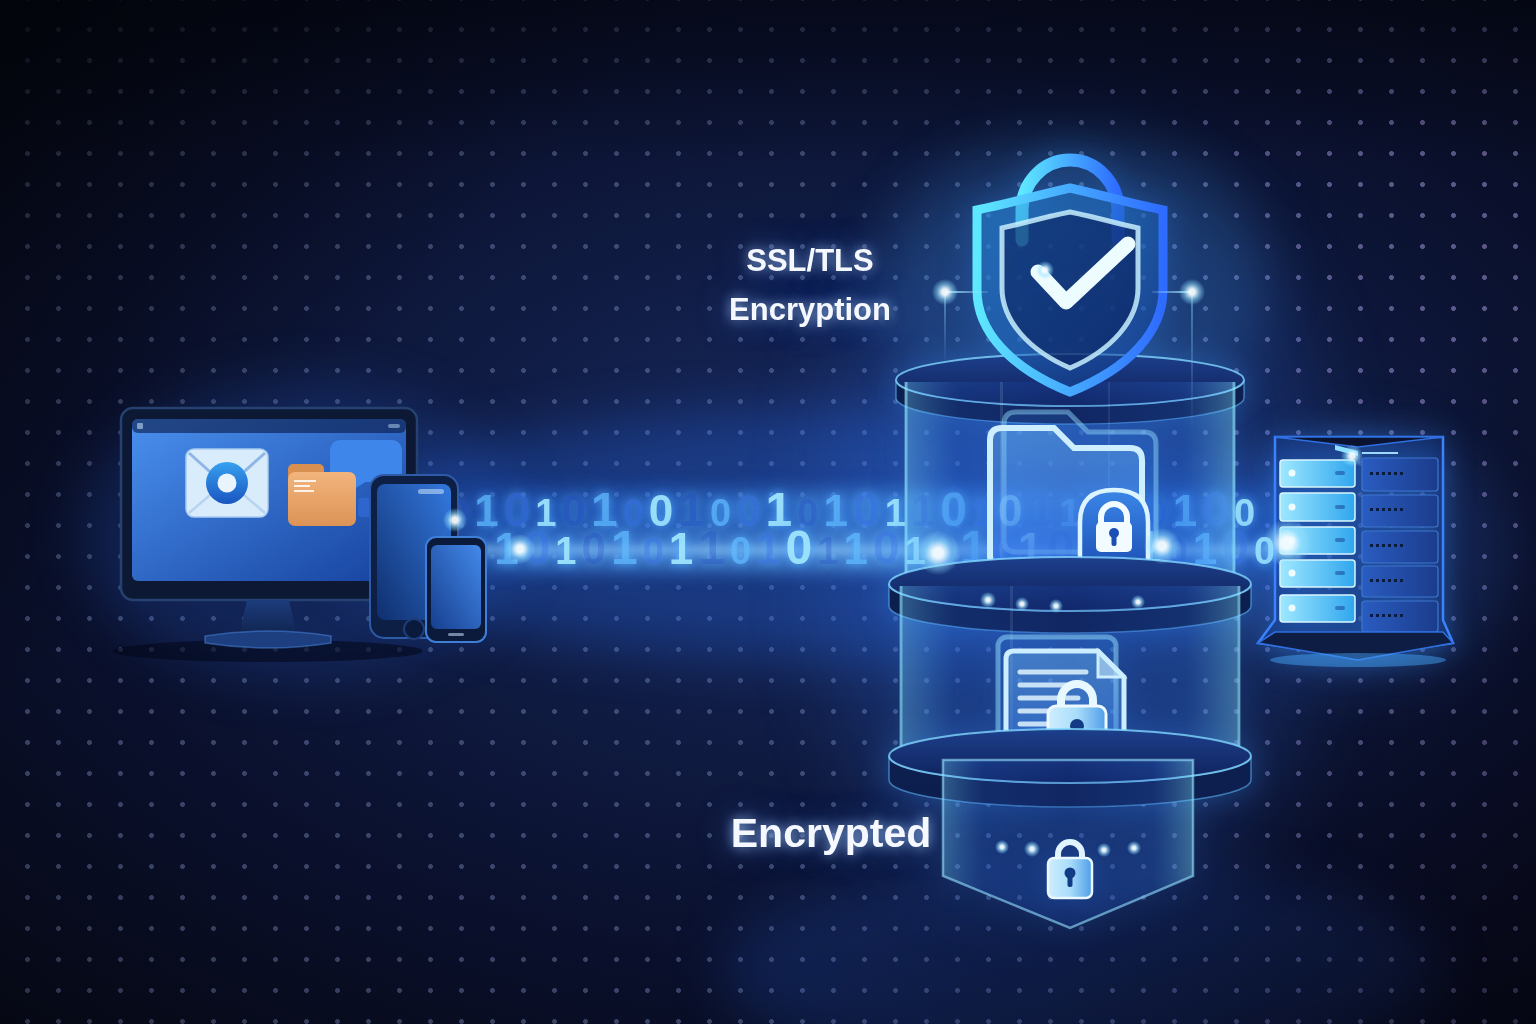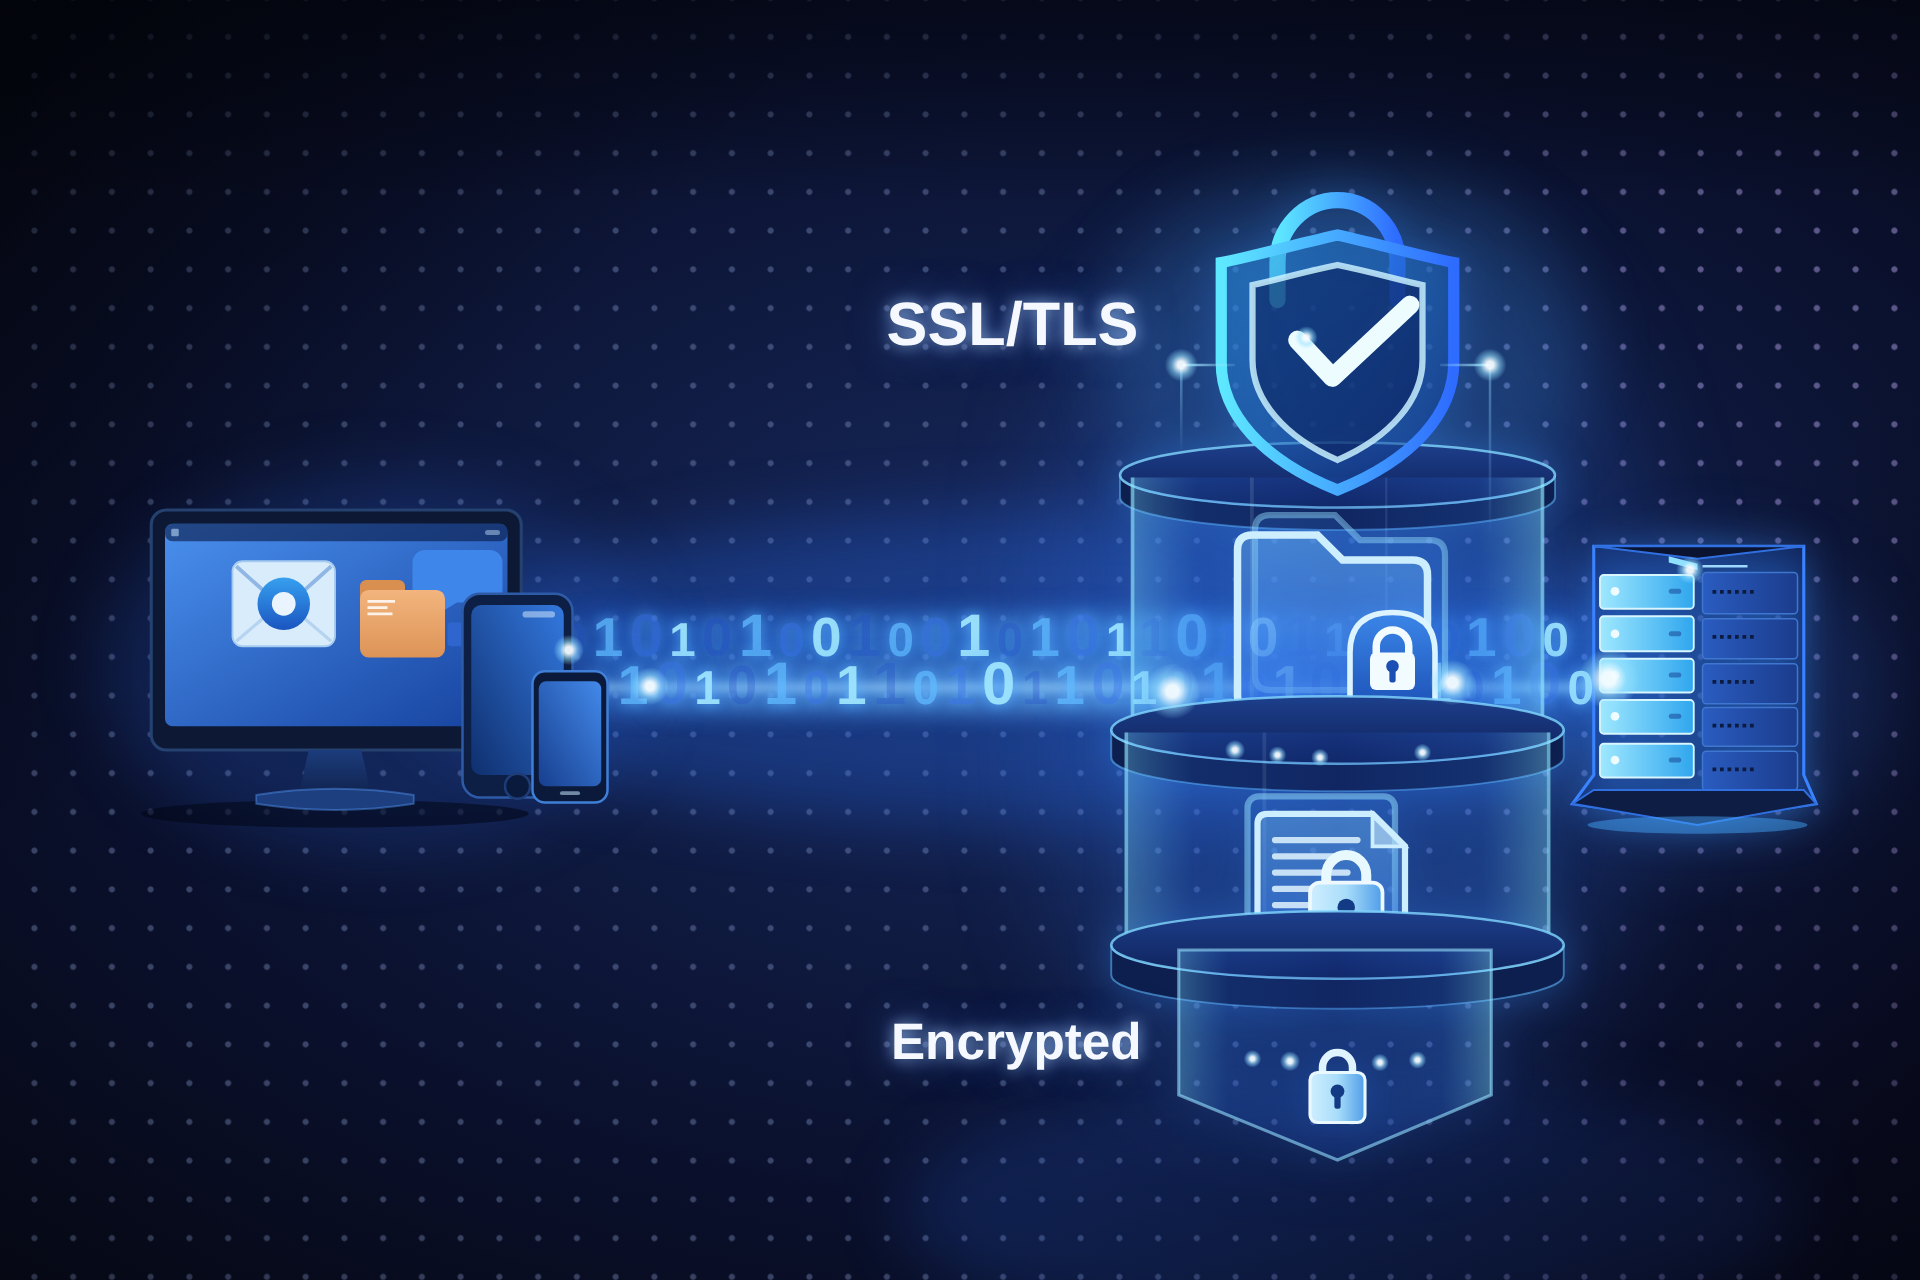--- a/index.html
+++ b/index.html
@@ -36,23 +36,23 @@
   .sg-core{left:452px;top:547px;width:830px;height:6px;filter:blur(4px);background:rgba(175,230,255,.75);}
   .binary-row{position:absolute;white-space:nowrap;font-weight:bold;line-height:1;
       text-shadow:0 0 10px rgba(90,180,255,.95),0 0 26px rgba(40,110,255,.75);}
   .binary-row .bd{display:inline-block;margin-right:5px;}
   .o0{opacity:.95;color:#9fe6ff}.o1{opacity:.52;color:#3f7ef0}
   .o2{opacity:.82;color:#5fb9ff}.o3{opacity:.38;color:#2f63d8}
   .z0{font-size:44px}.z1{font-size:38px}.z2{font-size:48px}
   
   .label{position:absolute;color:#f5f9ff;font-weight:bold;text-align:center;
       text-shadow:0 0 12px rgba(160,200,255,.85),0 0 32px rgba(80,140,255,.55),0 2px 4px rgba(0,10,40,.6);}
-  .lbl-ssl{left:640px;top:236px;width:340px;font-size:49px;line-height:49px;}
+  .lbl-ssl{left:640px;top:236px;width:340px;font-size:31px;line-height:49px;}
   .lbl-secure{left:628px;top:612px;width:348px;font-size:41px;line-height:47px;}
-  .lbl-encrypted{left:648px;top:810px;width:330px;font-size:41px;line-height:47px;}
+  .lbl-encrypted{left:666px;top:810px;width:330px;font-size:41px;line-height:47px;}
   
   .art{position:absolute;}
   #devices-svg{left:95px;top:395px;}
   #tower-svg{left:850px;top:110px;filter:drop-shadow(0 0 16px rgba(60,150,255,.35));}
   #server-svg{left:1235px;top:415px;filter:drop-shadow(0 0 14px rgba(60,150,255,.5));}
   
   .sparkle{position:absolute;border-radius:50%;transform:translate(-50%,-50%);
       background:radial-gradient(circle, rgba(244,252,255,.95) 0 16%, rgba(150,225,255,.55) 42%, rgba(80,160,255,0) 72%);}
   .conn{position:absolute;height:2px;}
   .conn-v{position:absolute;width:2px;}
@@ -339,18 +339,19 @@
   <div class="sparkle" style="left:1138px;top:602px;width:14px;height:14px;"></div>
   <div class="sparkle" style="left:1002px;top:847px;width:14px;height:14px;"></div>
   <div class="sparkle" style="left:1032px;top:849px;width:16px;height:16px;"></div>
   <div class="sparkle" style="left:1104px;top:850px;width:14px;height:14px;"></div>
   <div class="sparkle" style="left:1134px;top:848px;width:14px;height:14px;"></div>
   <div class="sparkle" style="left:1045px;top:270px;width:18px;height:18px;"></div>
   <div class="sparkle" style="left:1352px;top:456px;width:22px;height:22px;"></div>
 
   <div class="label lbl-ssl">
     <div>SSL/TLS</div>
+    <div>Encryption</div>
   </div>
   <div class="label lbl-encrypted">
     <div>Encrypted</div>
   </div>
 
 </div>
 
 </body></html>

